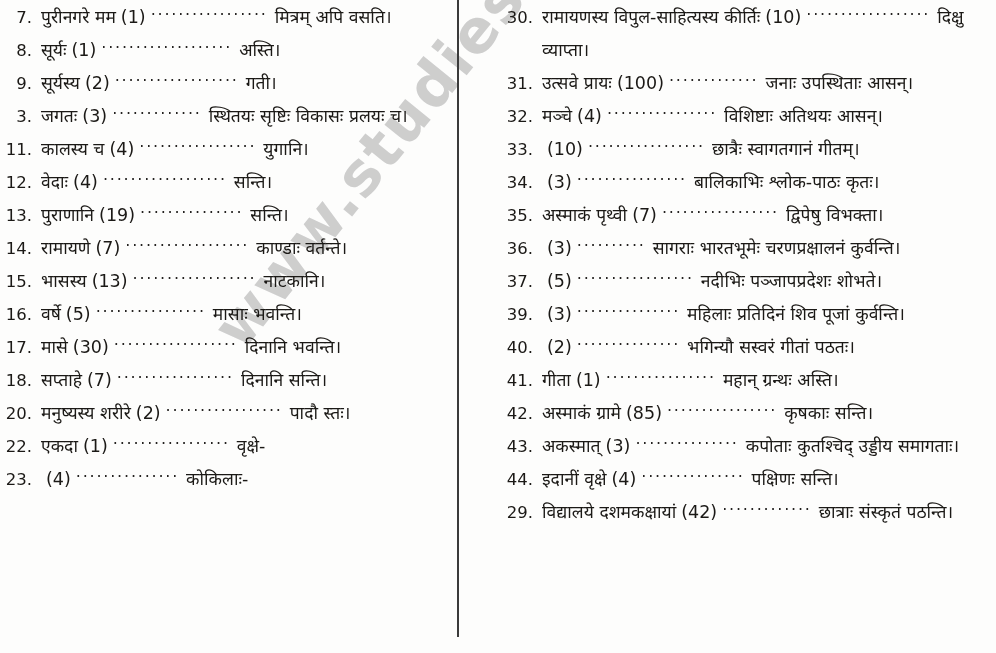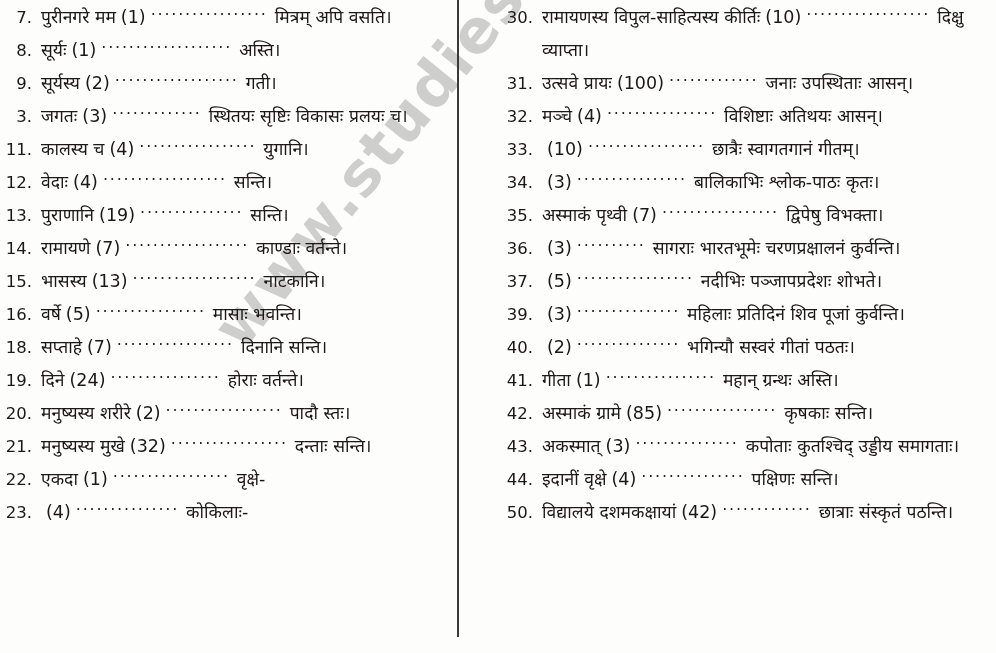--- a/index.html
+++ b/index.html
@@ -86,34 +86,30 @@
   </div>
       <div class="row">
     <span class="num">15.</span>
     <span class="body"><span class="pre">भासस्य</span><span class="count">(13)</span><span class="dots">··················</span><span class="post">नाटकानि।</span></span>
   </div>
       <div class="row">
     <span class="num">16.</span>
     <span class="body"><span class="pre">वर्षे</span><span class="count">(5)</span><span class="dots">················</span><span class="post">मासाः भवन्ति।</span></span>
   </div>
       <div class="row">
+    <span class="num">17.</span>
+    <span class="body"><span class="pre">मासे</span><span class="count">(30)</span><span class="dots">··················</span><span class="post">दिनानि भवन्ति।</span></span>
+  </div>
+      <div class="row">
     <span class="num">18.</span>
     <span class="body"><span class="pre">सप्ताहे</span><span class="count">(7)</span><span class="dots">·················</span><span class="post">दिनानि सन्ति।</span></span>
   </div>
       <div class="row">
-    <span class="num">19.</span>
-    <span class="body"><span class="pre">दिने</span><span class="count">(24)</span><span class="dots">················</span><span class="post">होराः वर्तन्ते।</span></span>
-  </div>
-      <div class="row">
     <span class="num">20.</span>
     <span class="body"><span class="pre">मनुष्यस्य शरीरे</span><span class="count">(2)</span><span class="dots">·················</span><span class="post">पादौ स्तः।</span></span>
-  </div>
-      <div class="row">
-    <span class="num">21.</span>
-    <span class="body"><span class="pre">मनुष्यस्य मुखे</span><span class="count">(32)</span><span class="dots">·················</span><span class="post">दन्ताः सन्ति।</span></span>
   </div>
       <div class="row">
     <span class="num">22.</span>
     <span class="body"><span class="pre">एकदा</span><span class="count">(1)</span><span class="dots">·················</span><span class="post">वृक्षे-</span></span>
   </div>
       <div class="row">
     <span class="num">23.</span>
     <span class="body"><span class="count">(4)</span><span class="dots">···············</span><span class="post">कोकिलाः-</span></span>
   </div>
     </div>
@@ -168,17 +164,17 @@
   </div>
       <div class="row">
     <span class="num">43.</span>
     <span class="body"><span class="pre">अकस्मात्</span><span class="count">(3)</span><span class="dots">···············</span><span class="post">कपोताः कुतश्चिद् उड्डीय समागताः।</span></span>
   </div>
       <div class="row">
     <span class="num">44.</span>
     <span class="body"><span class="pre">इदानीं वृक्षे</span><span class="count">(4)</span><span class="dots">···············</span><span class="post">पक्षिणः सन्ति।</span></span>
   </div>
       <div class="row">
-    <span class="num">50.</span>
+    <span class="num">29.</span>
     <span class="body"><span class="pre">विद्यालये दशमकक्षायां</span><span class="count">(42)</span><span class="dots">·············</span><span class="post">छात्राः संस्कृतं पठन्ति।</span></span>
   </div>
     </div>
 </div>
 
 </body></html>

